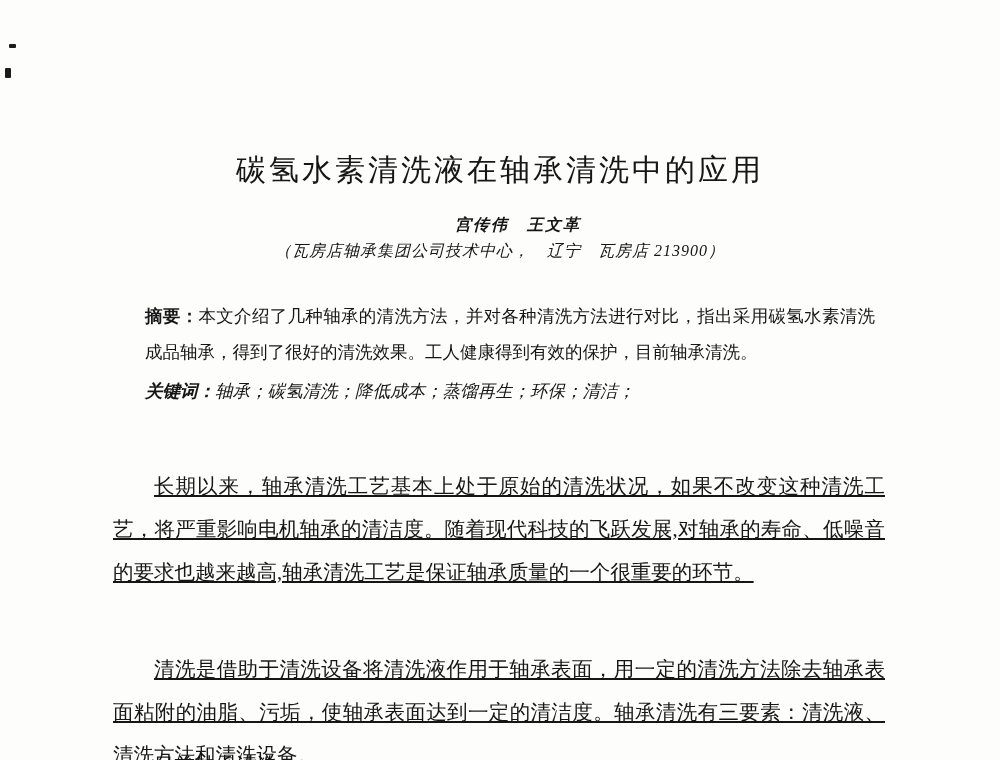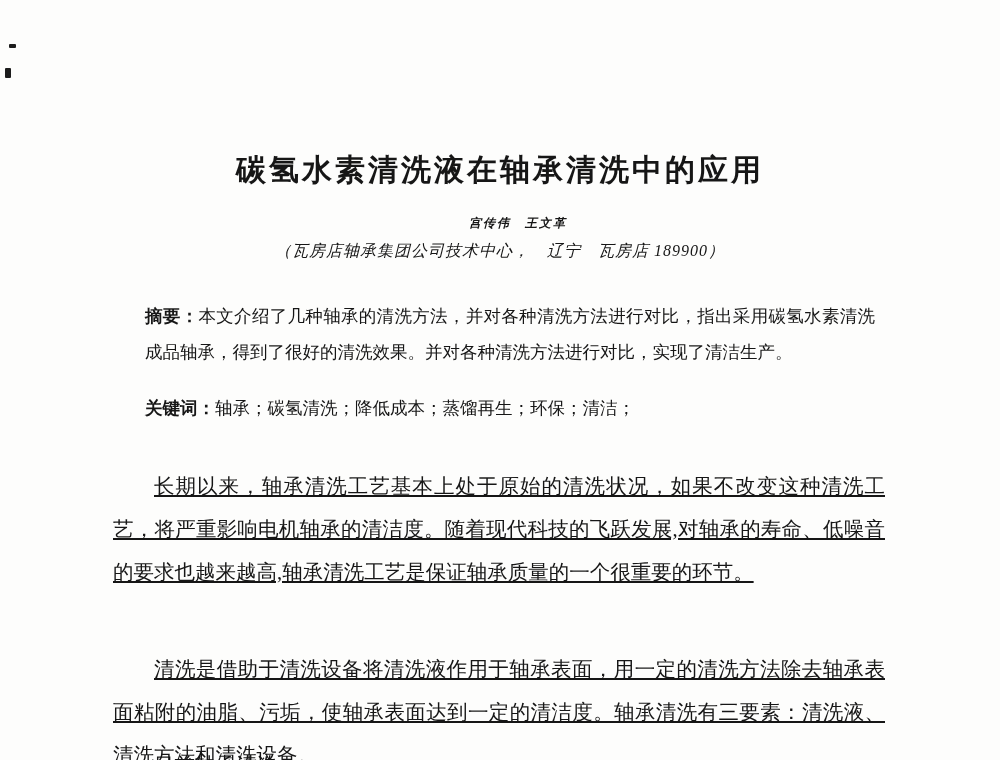--- a/index.html
+++ b/index.html
@@ -26,29 +26,29 @@
   }
   .scan-mark.m1 { left: 9px;  top: 44px; width: 7px; height: 4px; border-radius: 1px; }
   .scan-mark.m2 { left: 5px;  top: 68px; width: 6px; height: 10px; border-radius: 1px; }
 
   .doc-title {
     position: absolute;
     left: 0; right: 0;
     top: 130px;
     text-align: center;
     font-size: 30px;
-    font-weight: bold;
+    font-weight: normal;
     letter-spacing: 3px;
   }
   .authors {
     position: absolute;
     left: 0; right: 0;
     top: 215px;
     text-align: center;
-    font-size: 12px;
+    font-size: 16px;
     font-weight: bold;
     font-style: italic;
     letter-spacing: 2px;
     padding-left: 36px;
   }
   .affiliation {
     position: absolute;
     left: 0; right: 0;
     top: 241px;
     text-align: center;
@@ -63,21 +63,22 @@
     top: 298px;
     font-size: 17.5px;
     line-height: 36px;
     text-align: justify;
   }
   .abstract-block .label,
   .keywords-line .label {
     font-weight: bold;
   }
   .keywords-line {
-    margin-top: 20px;
+    margin-top: 3px;
+    font-style: italic;
   }
   .body-para {
     position: absolute;
     left: 113px;
     width: 772px;
     font-size: 20.5px;
     line-height: 43px;
     text-align: justify;
     text-indent: 2em;
     text-decoration: underline;
@@ -110,25 +111,25 @@
 
 <div class="page">
 
   <div class="scan-mark m1"></div>
   <div class="scan-mark m2"></div>
 
   <h1 class="doc-title">碳氢水素清洗液在轴承清洗中的应用</h1>
 
   <div class="authors">宫传伟　王文革</div>
 
-  <div class="affiliation">（瓦房店轴承集团公司技术中心，　辽宁　瓦房店 189900）</div>
+  <div class="affiliation">（瓦房店轴承集团公司技术中心，　辽宁　瓦房店 213900）</div>
 
   <div class="abstract-block">
     <div>
-      <span class="label">摘要：</span><span>本文介绍了几种轴承的清洗方法，并对各种清洗方法进行对比，指出采用碳氢水素清洗成品轴承，得到了很好的清洗效果。并对各种清洗方法进行对比，实现了清洁生产。</span>
+      <span class="label">摘要：</span><span>本文介绍了几种轴承的清洗方法，并对各种清洗方法进行对比，指出采用碳氢水素清洗成品轴承，得到了很好的清洗效果。工人健康得到有效的保护，目前轴承清洗。</span>
     </div>
     <div class="keywords-line">
       <span class="label">关键词：</span><span>轴承；碳氢清洗；降低成本；蒸馏再生；环保；清洁；</span>
     </div>
   </div>
 
   <p class="body-para para-intro">长期以来，轴承清洗工艺基本上处于原始的清洗状况，如果不改变这种清洗工艺，将严重影响电机轴承的清洁度。随着现代科技的飞跃发展,对轴承的寿命、低噪音的要求也越来越高,轴承清洗工艺是保证轴承质量的一个很重要的环节。</p>
 
 
   <p class="body-para para-section1">清洗是借助于清洗设备将清洗液作用于轴承表面，用一定的清洗方法除去轴承表面粘附的油脂、污垢，使轴承表面达到一定的清洁度。轴承清洗有三要素：清洗液、清洗方法和清洗设备。</p>

